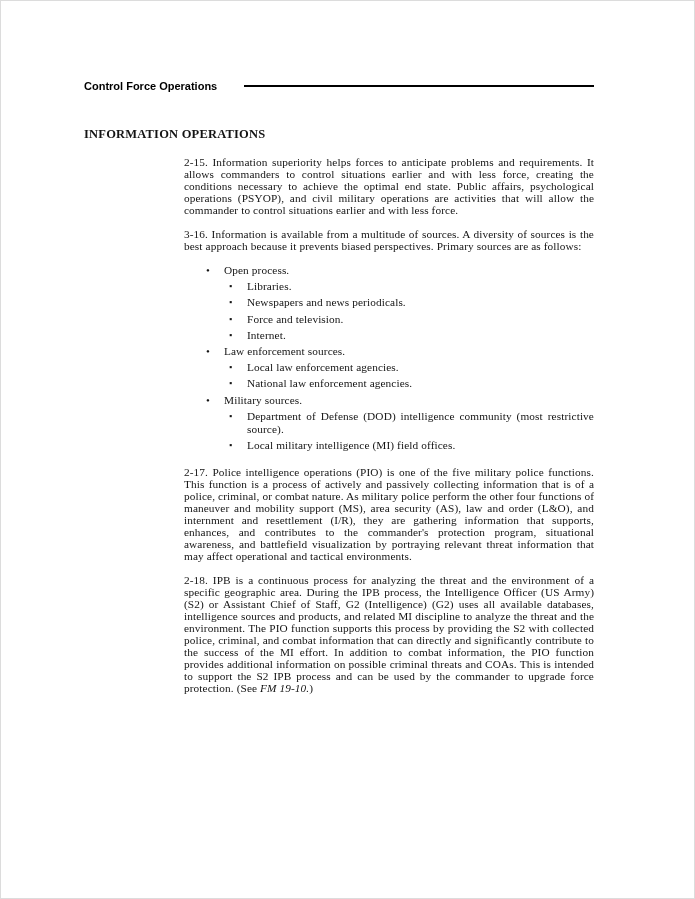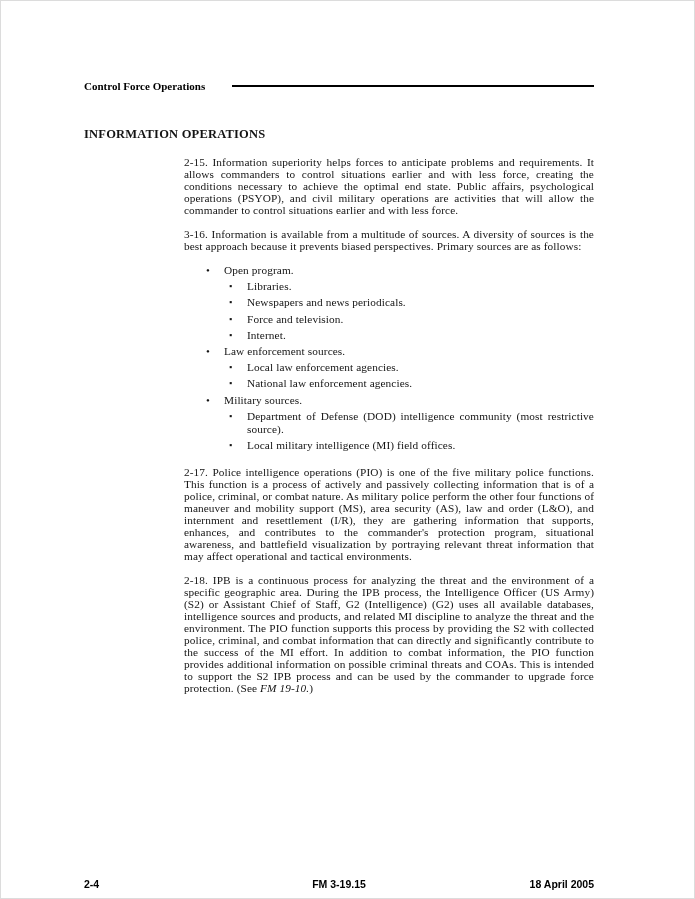--- a/index.html
+++ b/index.html
@@ -13,21 +13,21 @@
     overflow: hidden;
   }
   
   .running-header {
     position: absolute;
     top: 79px;
     left: 83px;
     width: 510px;
     display: flex;
     align-items: center;
-    font-family: Liberation Serif, serif;
+    font-family: Liberation Sans, sans-serif;
     font-weight: bold;
     font-size: 11px;
     color: #000000;
     white-space: nowrap;
   }
   .header-rule {
     flex: 1;
     height: 2px;
     background: #000000;
     margin-left: 27px;
@@ -113,21 +113,21 @@
     <h1 class="section-title">INFORMATION OPERATIONS</h1>
 
     <p class="para">2-15. Information superiority helps forces to anticipate problems and requirements. It allows commanders to control situations earlier and with less force, creating the conditions necessary to achieve the optimal end state. Public affairs, psychological operations (PSYOP), and civil military operations are activities that will allow the commander to control situations earlier and with less force.</p>
 
     <p class="para">3-16. Information is available from a multitude of sources. A diversity of sources is the best approach because it prevents biased perspectives. Primary sources are as follows:</p>
 
     <div class="bullet-list">
 
       <div class="bullet-row l1">
         <span class="marker">•</span>
-        <span class="btext">Open program.</span>
+        <span class="btext">Open process.</span>
       </div>
       <div class="bullet-row l2">
         <span class="marker sq">▪</span>
         <span class="btext">Libraries.</span>
       </div>
       <div class="bullet-row l2">
         <span class="marker sq">▪</span>
         <span class="btext">Newspapers and news periodicals.</span>
       </div>
       <div class="bullet-row l2">
@@ -166,19 +166,14 @@
       </div>
 
     </div>
 
     <p class="para">2-17. Police intelligence operations (PIO) is one of the five military police functions. This function is a process of actively and passively collecting information that is of a police, criminal, or combat nature. As military police perform the other four functions of maneuver and mobility support (MS), area security (AS), law and order (L&amp;O), and internment and resettlement (I/R), they are gathering information that supports, enhances, and contributes to the commander's protection program, situational awareness, and battlefield visualization by portraying relevant threat information that may affect operational and tactical environments.</p>
 
     <p class="para"><span>2-18. IPB is a continuous process for analyzing the threat and the environment of a specific geographic area. During the IPB process, the Intelligence Officer (US Army) (S2) or Assistant Chief of Staff, G2 (Intelligence) (G2) uses all available databases, intelligence sources and products, and related MI discipline to analyze the threat and the environment. The PIO function supports this process by providing the S2 with collected police, criminal, and combat information that can directly and significantly contribute to the success of the MI effort. In addition to combat information, the PIO function provides additional information on possible criminal threats and COAs. This is intended to support the S2 IPB process and can be used by the commander to upgrade force protection. (See </span><em>FM 19-10.</em><span>)</span></p>
 
   </div>
 
-  <div class="footer">
-    <span class="f-left">2-4</span>
-    <span class="f-center">FM 3-19.15</span>
-    <span class="f-right">18 April 2005</span>
-  </div>
 
 </div>
 
 </body></html>

